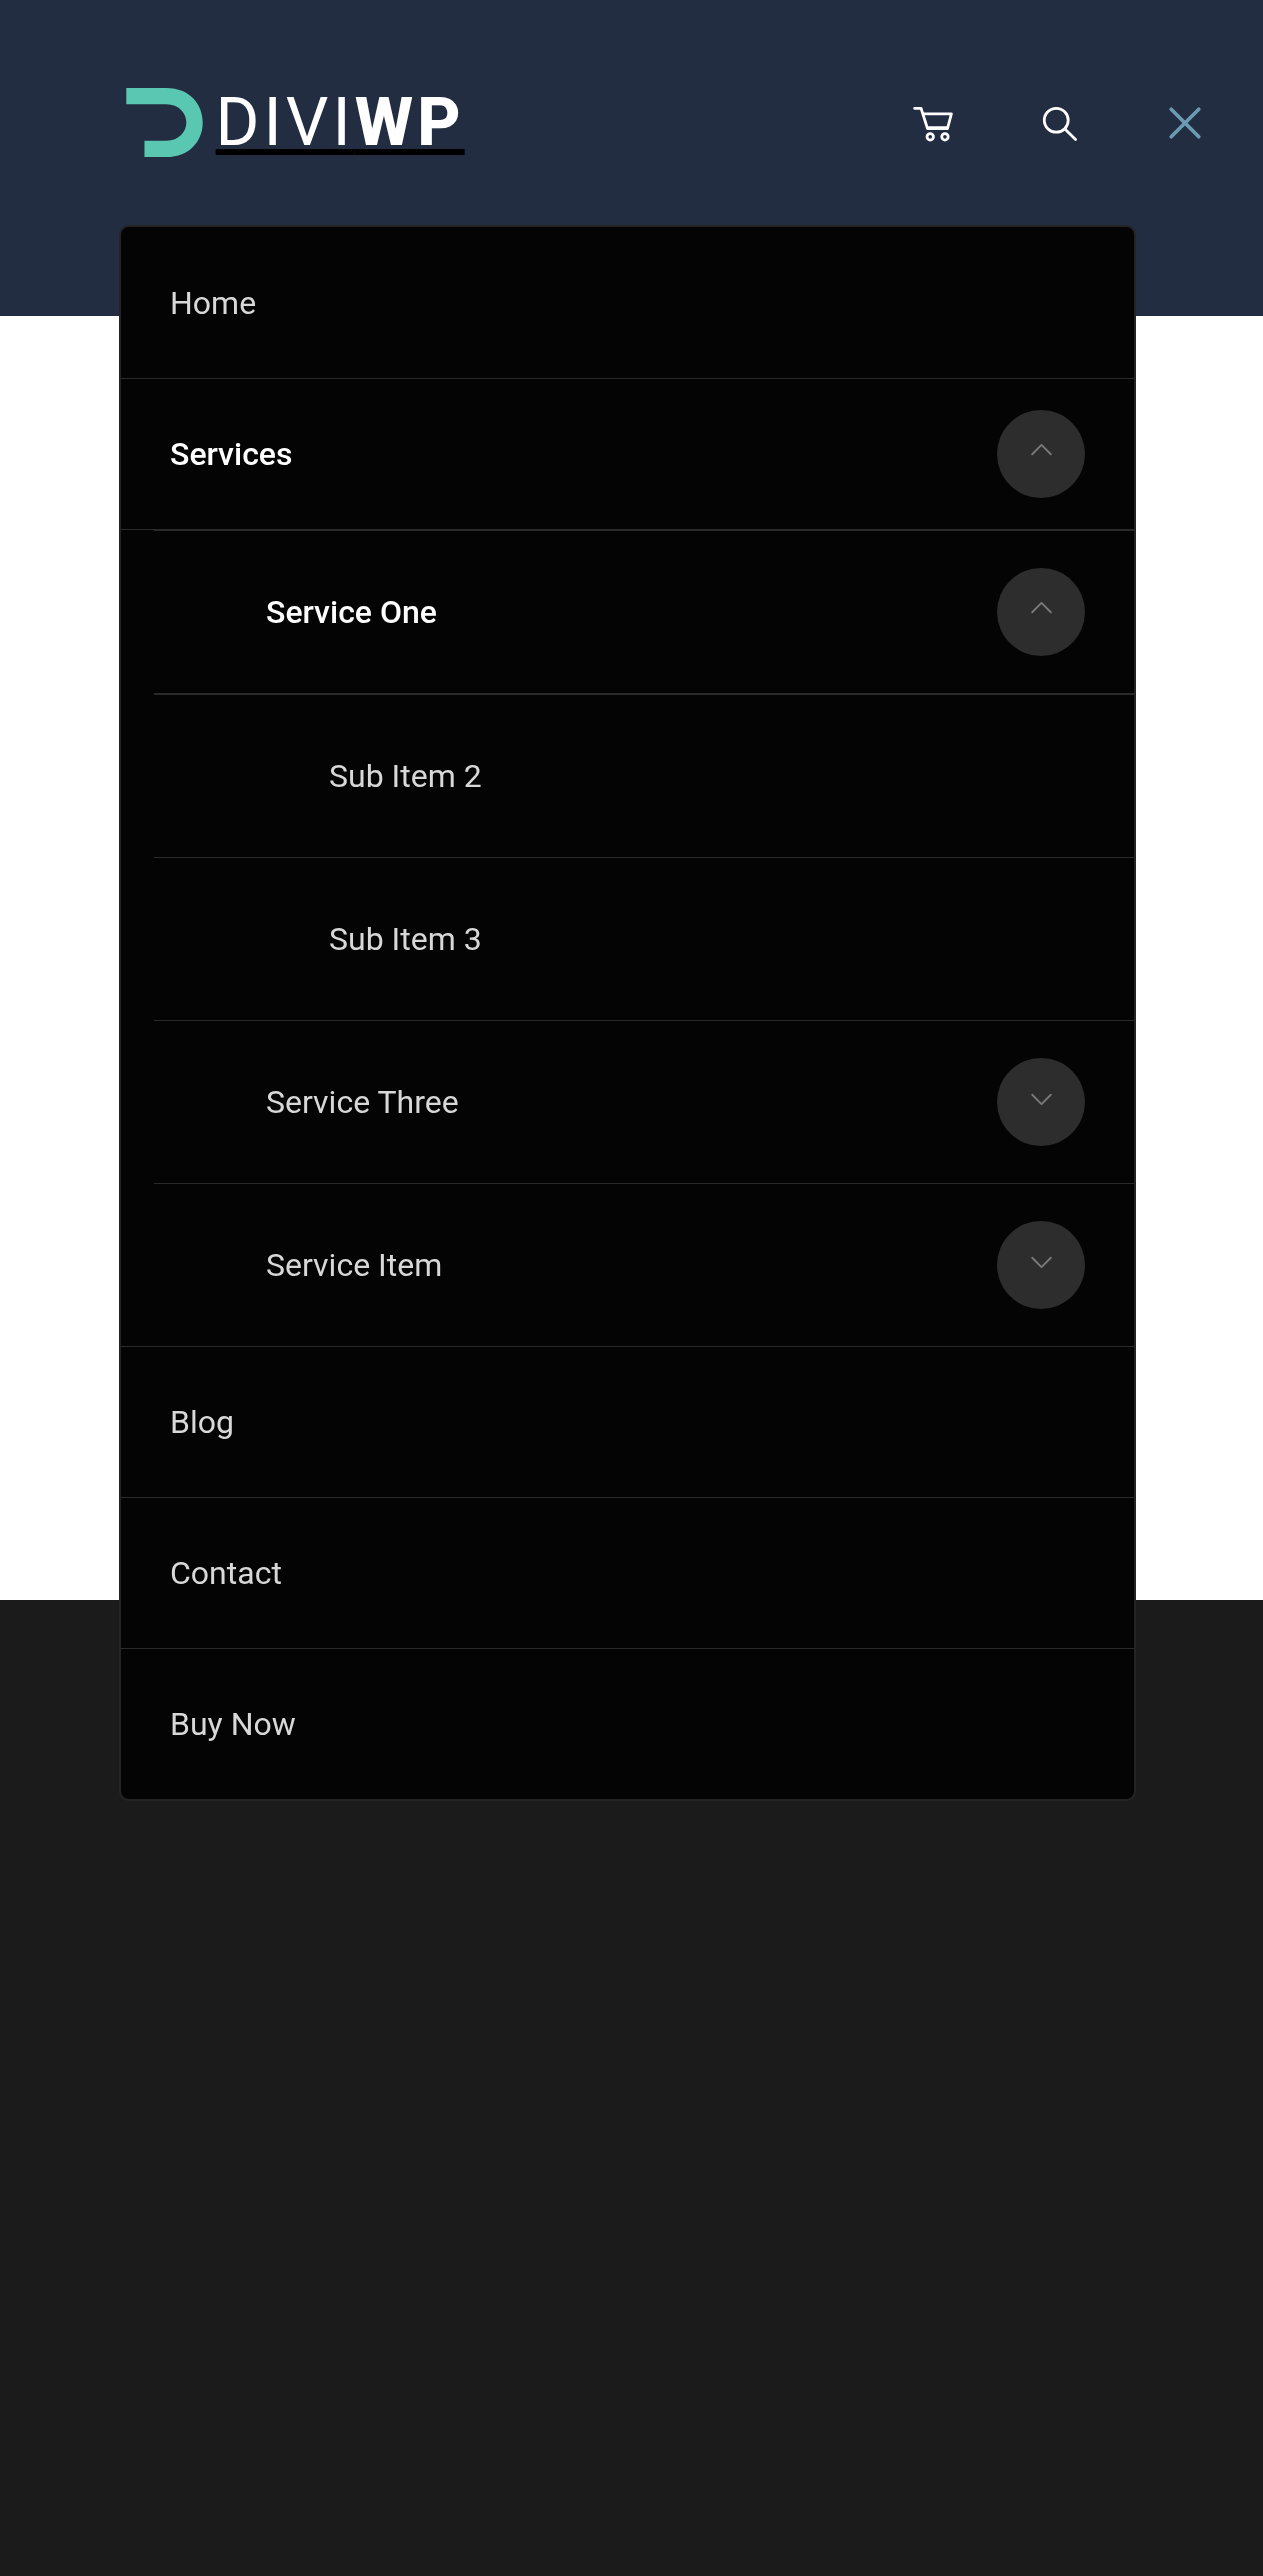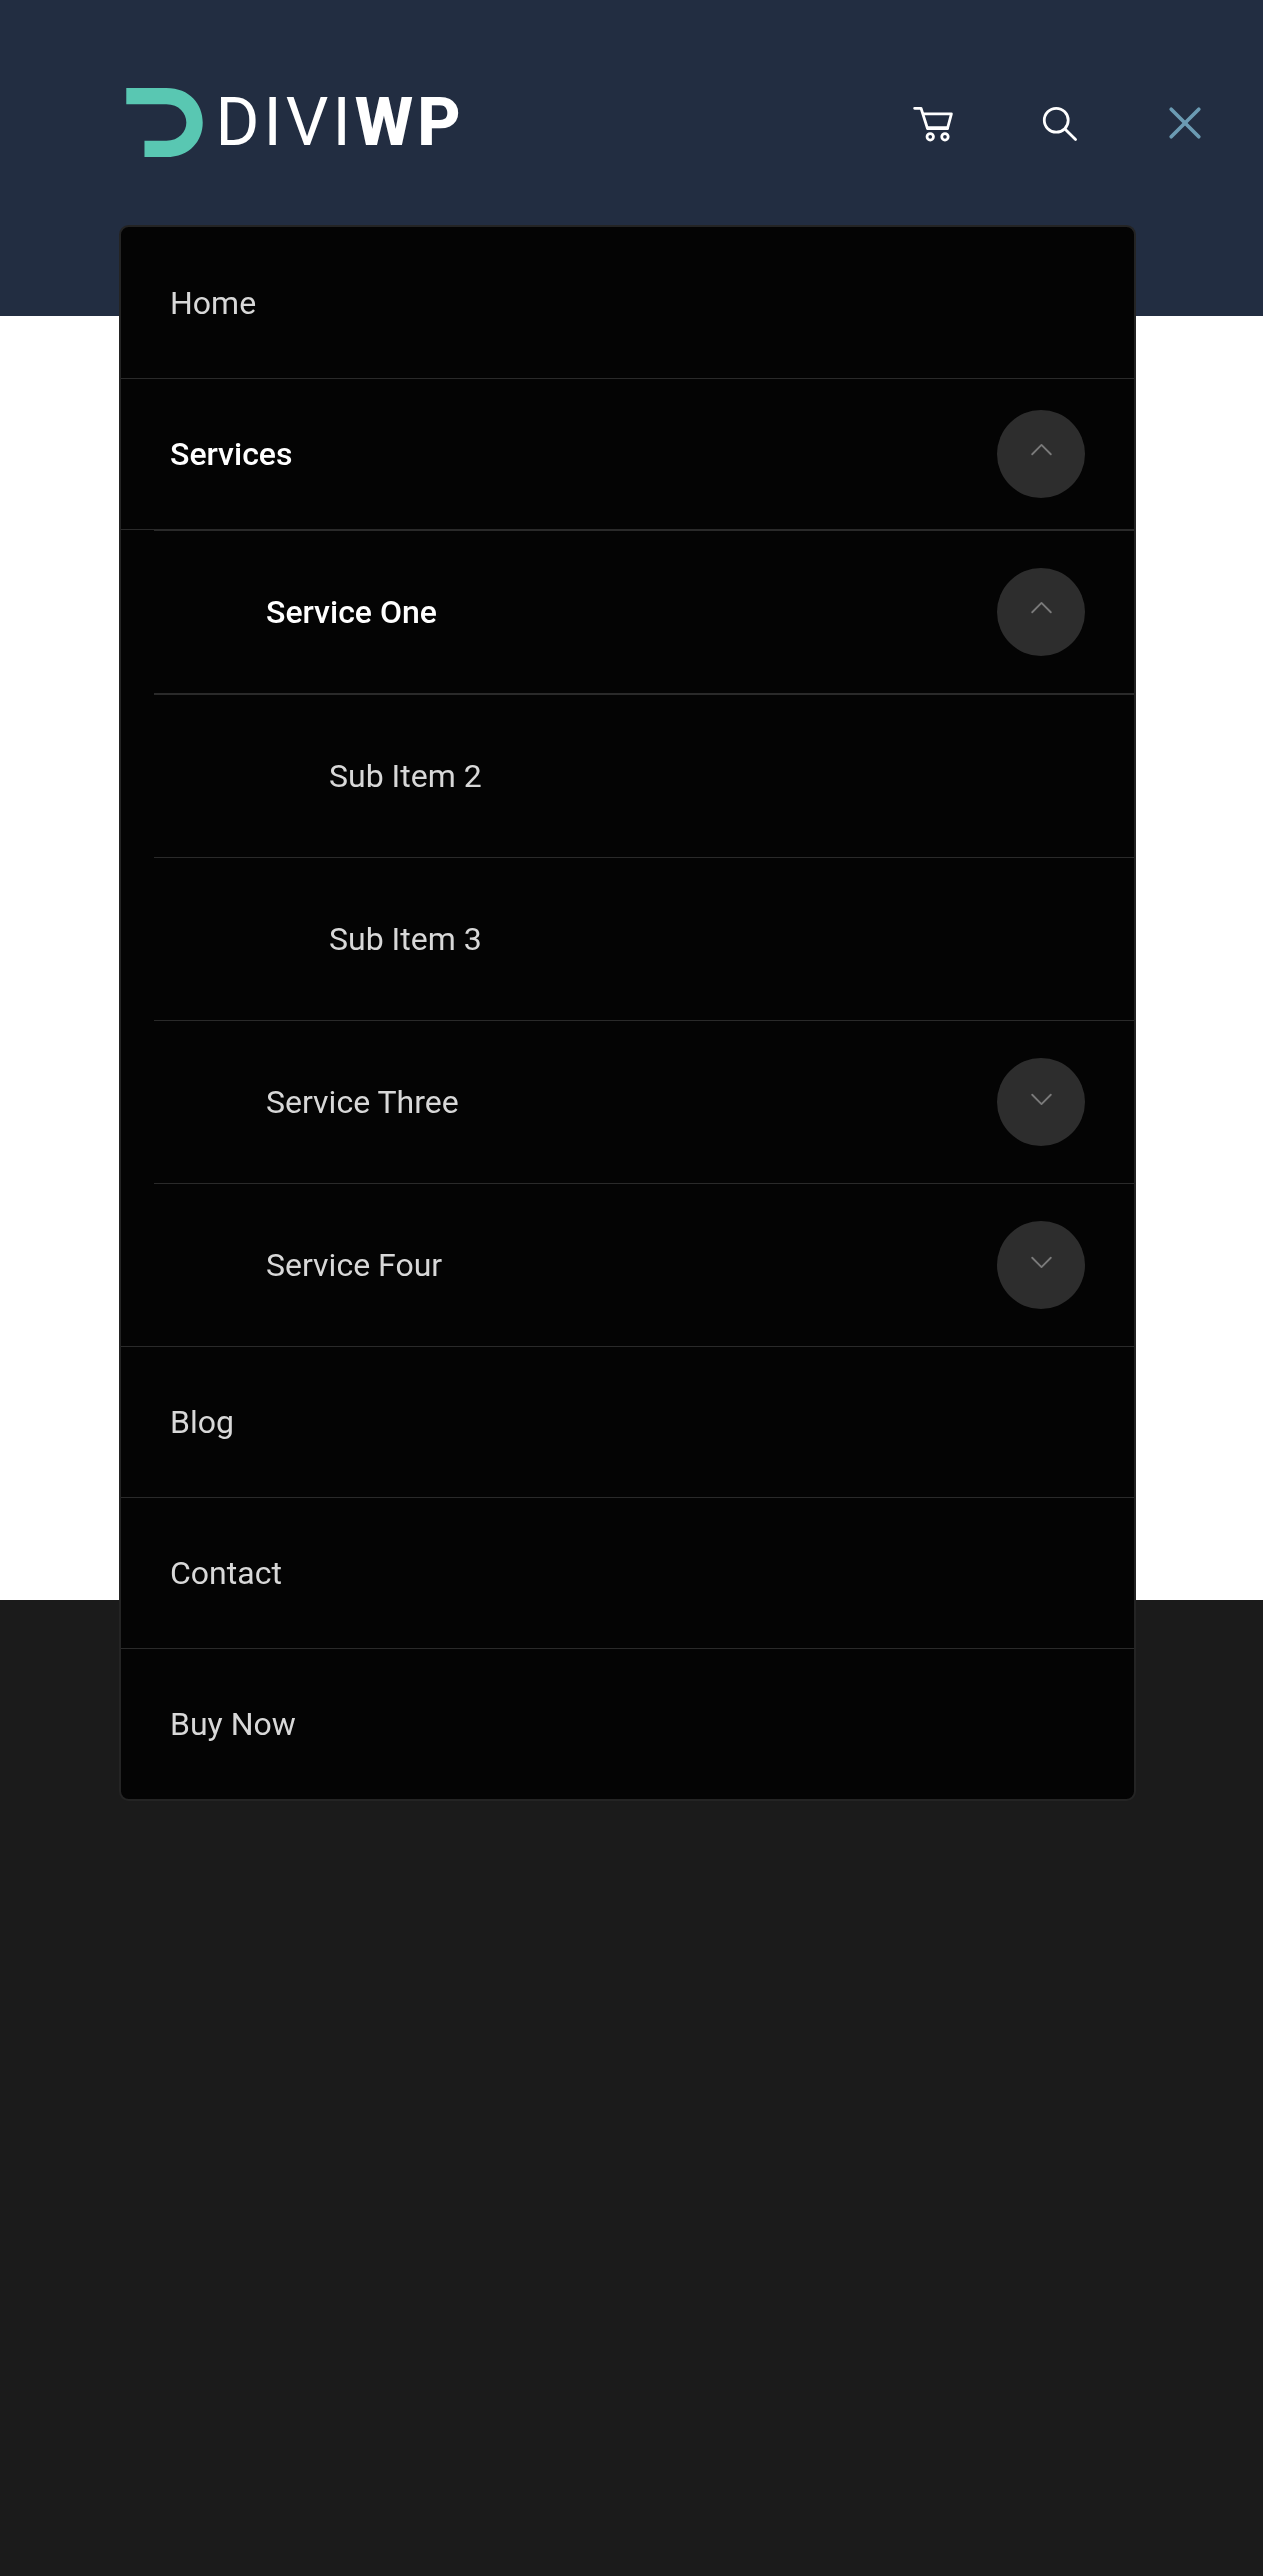--- a/index.html
+++ b/index.html
@@ -11,20 +11,21 @@
   }
 
   
   .header {
     background: #222d41;
     height: 316px;
     padding: 77px 54px 0 119px;
     display: flex;
     align-items: flex-start;
     justify-content: space-between;
+    text-decoration: underline;
   }
   .logo {
     display: flex;
     align-items: center;
     gap: 9.8px;
   }
   .logo-mark {
     width: 91px;
     height: 91px;
     position: relative;
@@ -204,21 +205,21 @@
         <span class="expand-btn">
           <span>
             <svg viewBox="0 0 100 100">
                 <polyline points="20,38 50,68 80,38" stroke-linecap="round" stroke-linejoin="round"></polyline>
               </svg>
           </span>
         </span>
       </div>
 
       <div class="sub-item">
-        <span class="label">Service Four</span>
+        <span class="label">Service Item</span>
         <span class="expand-btn">
           <span>
             <svg viewBox="0 0 100 100">
                 <polyline points="20,38 50,68 80,38" stroke-linecap="round" stroke-linejoin="round"></polyline>
               </svg>
           </span>
         </span>
       </div>
 
     </div>

